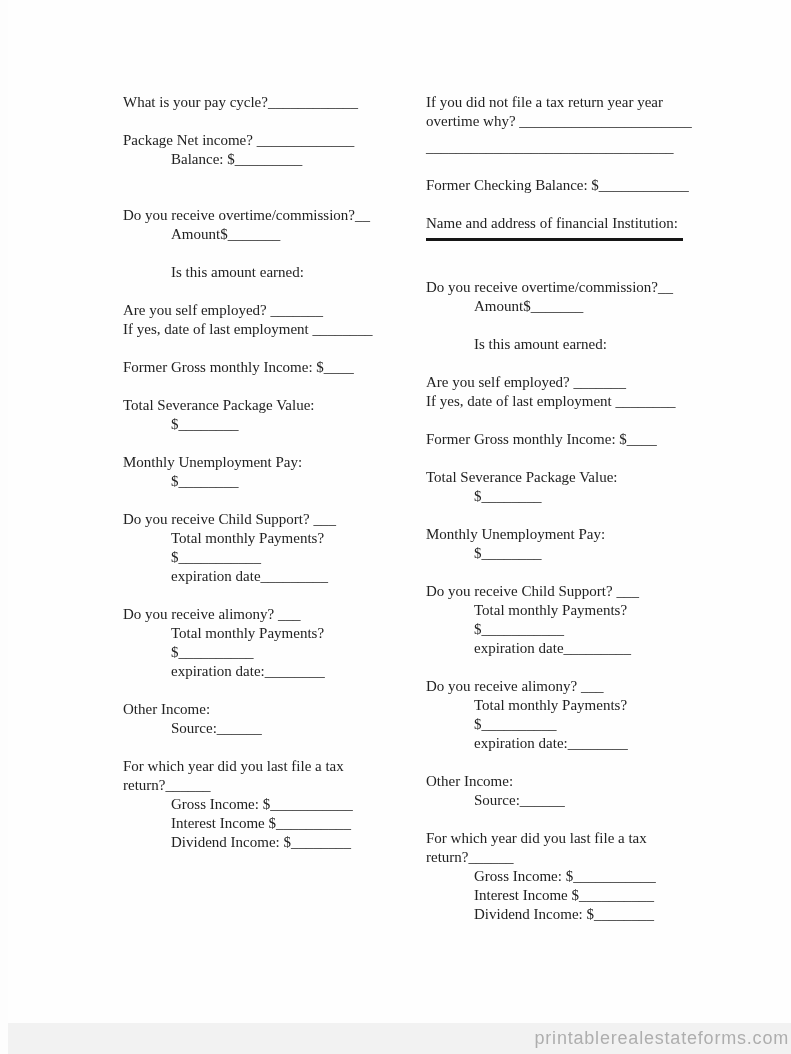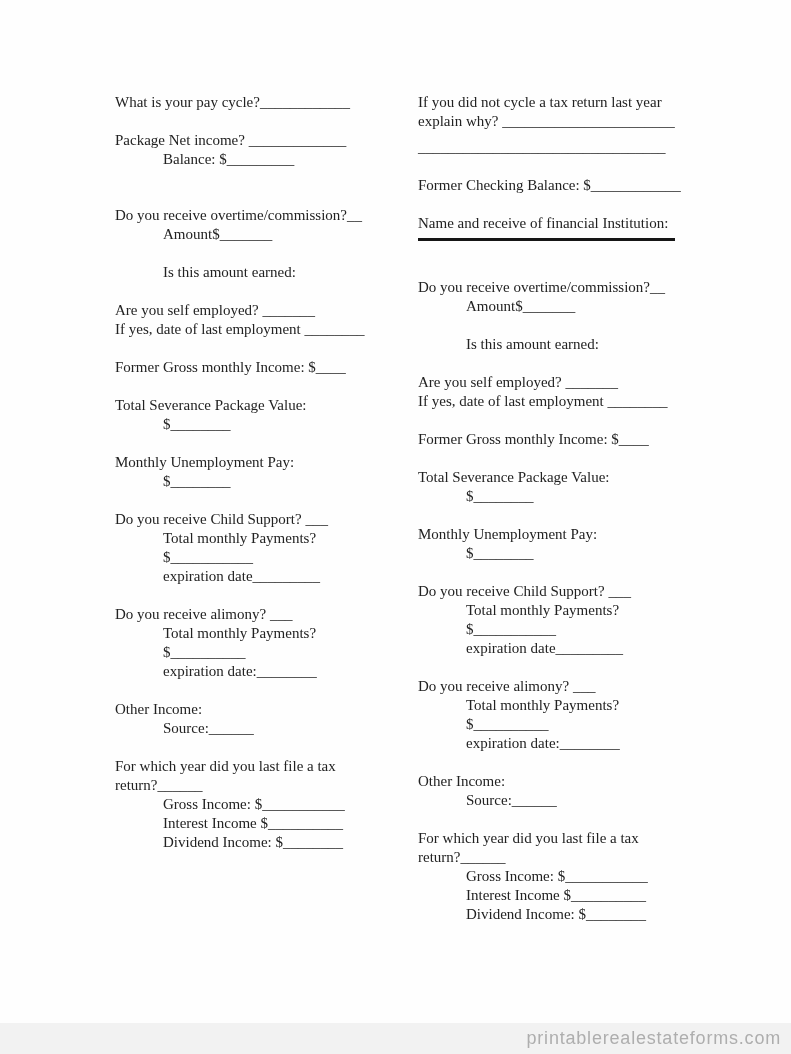--- a/index.html
+++ b/index.html
@@ -11,20 +11,21 @@
     height: 1054px;
     position: relative;
     background: #fdfdfd;
     overflow: hidden;
     font-family: "Liberation Serif", serif;
   }
   .page {
     position: absolute;
     inset: 0;
     background: #fefefe;
+    margin-left: 8px;
   }
   .col {
     position: absolute;
     top: 93px;
   }
   .col-left  { left: 115px; width: 265px; }
   .col-right { left: 418px; width: 262px; }
   .line {
     font-size: 15px;
     line-height: 19px;
@@ -92,25 +93,25 @@
     <div class="line g1">Other Income:</div>
     <div class="line indent">Source:______</div>
     <div class="line g1">For which year did you last file a tax</div>
     <div class="line">return?______</div>
     <div class="line indent">Gross Income: $___________</div>
     <div class="line indent">Interest Income $__________</div>
     <div class="line indent">Dividend Income: $________</div>
   </div>
 
   <div class="col col-right">
-    <div class="line">If you did not cycle a tax return last year</div>
-    <div class="line">explain why? _______________________</div>
+    <div class="line">If you did not file a tax return year year</div>
+    <div class="line">overtime why? _______________________</div>
     <div class="line gh">_________________________________</div>
     <div class="line g1">Former Checking Balance: $____________</div>
-    <div class="line g1">Name and receive of financial Institution:</div>
+    <div class="line g1">Name and address of financial Institution:</div>
     <div class="thick-rule"></div>
     <div class="line after-rule">Do you receive overtime/commission?__</div>
     <div class="line indent">Amount$_______</div>
     <div class="line indent g1">Is this amount earned:</div>
     <div class="line g1">Are you self employed? _______</div>
     <div class="line">If yes, date of last employment ________</div>
     <div class="line g1">Former Gross monthly Income: $____</div>
     <div class="line g1">Total Severance Package Value:</div>
     <div class="line indent">$________</div>
     <div class="line g1">Monthly Unemployment Pay:</div>

